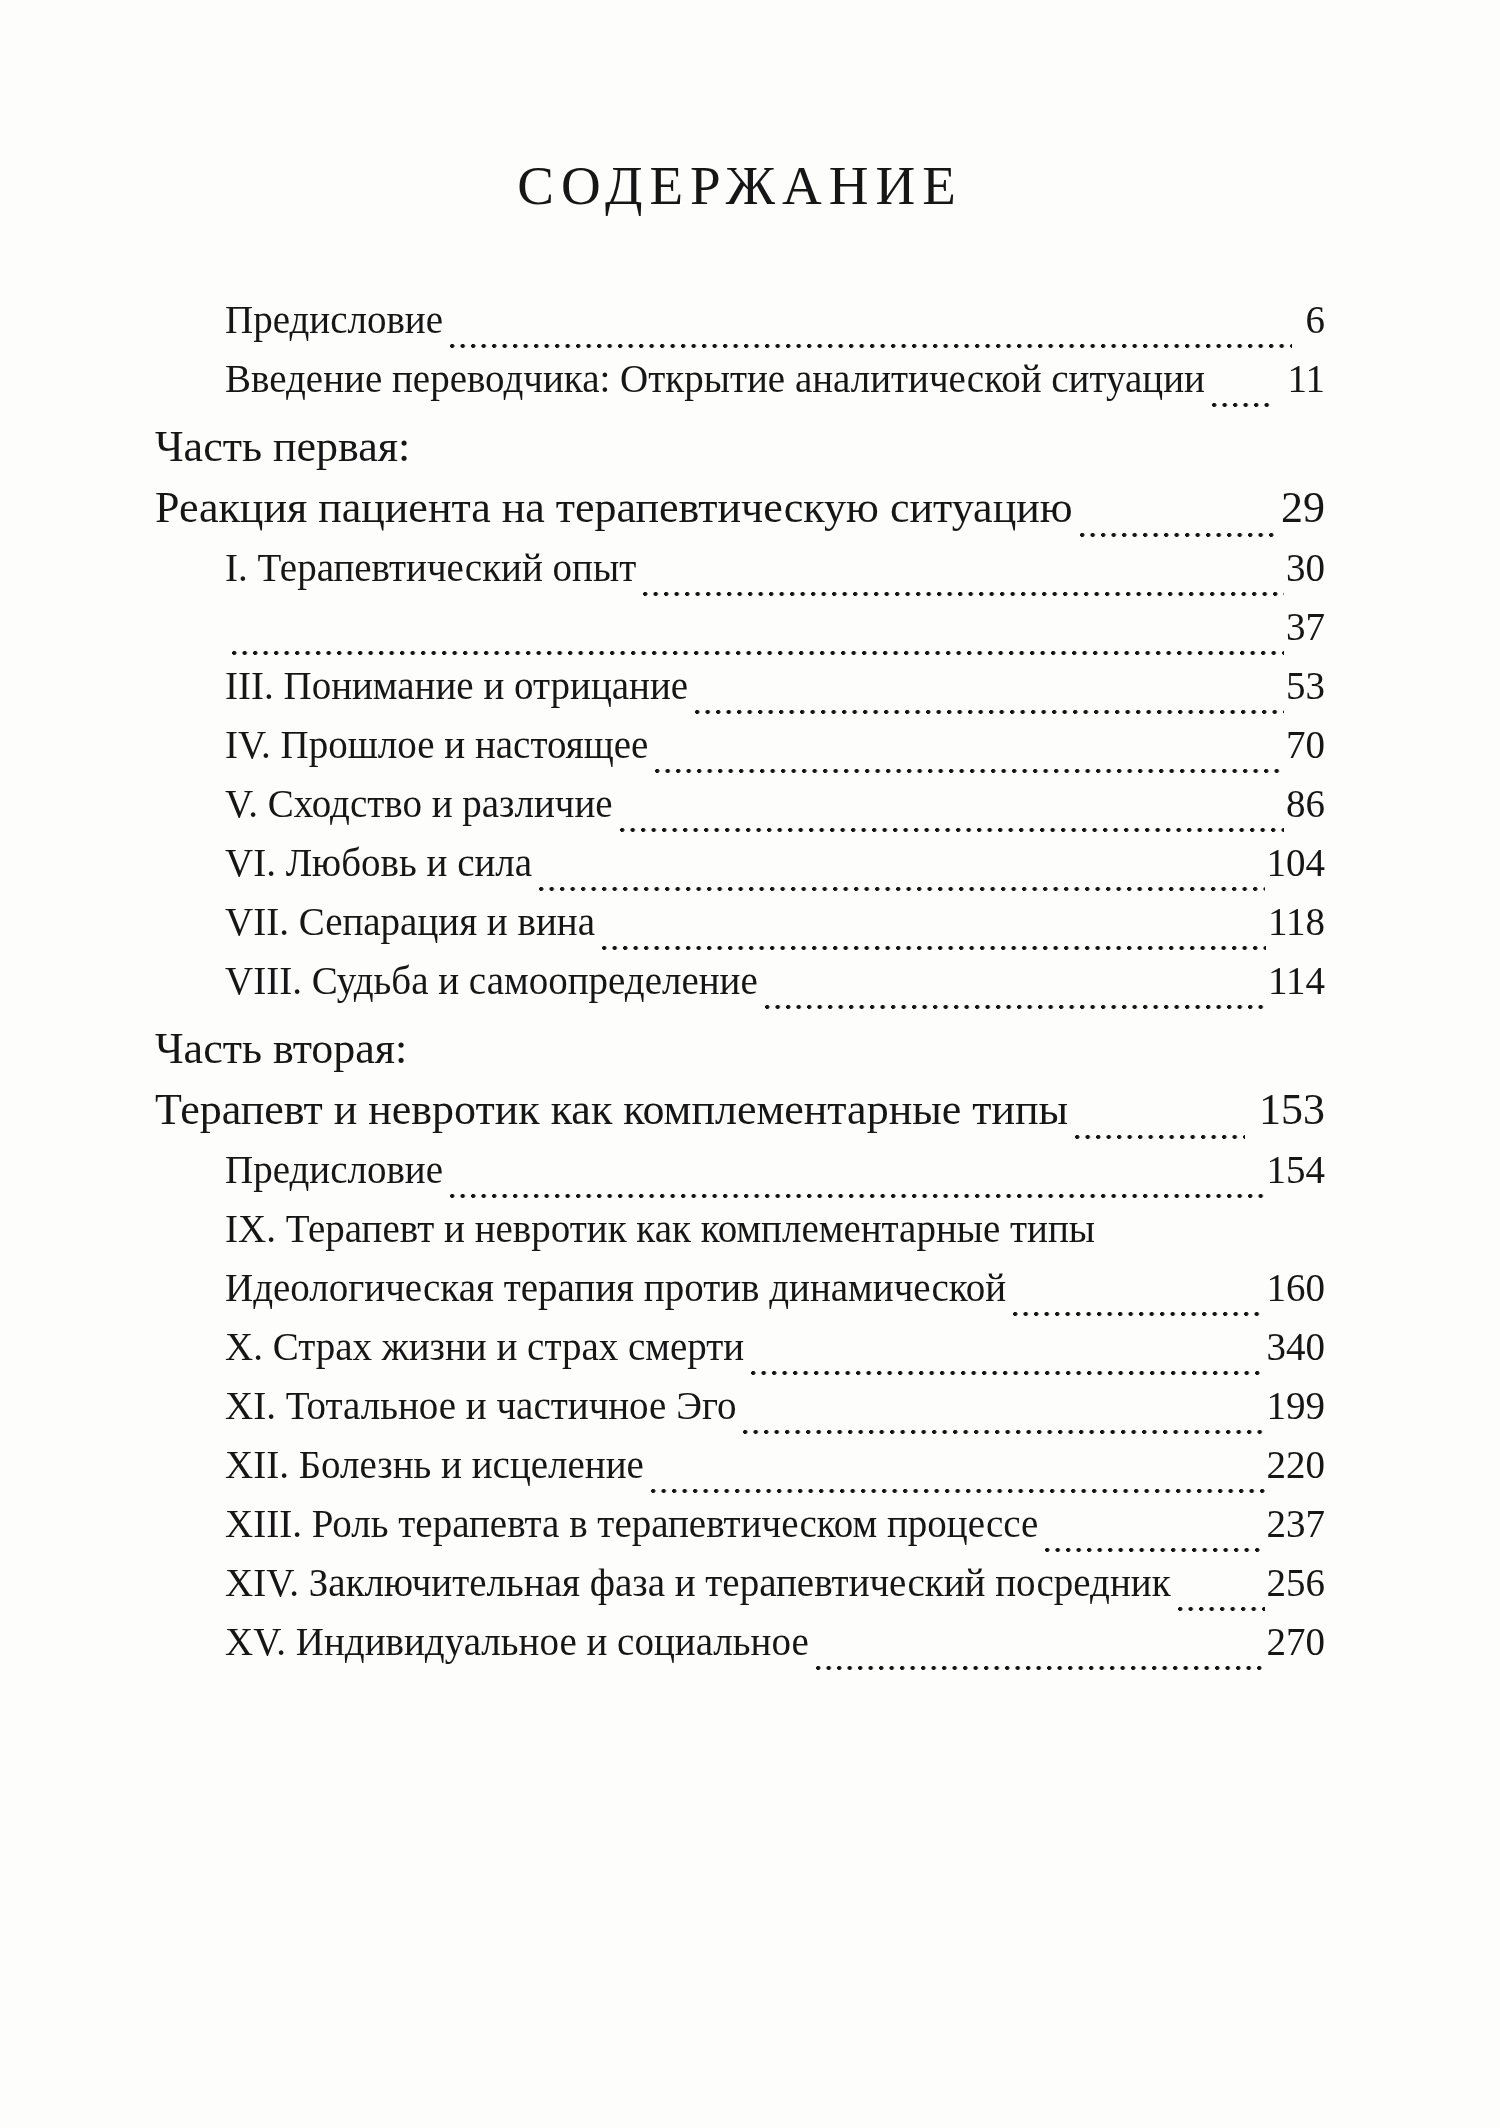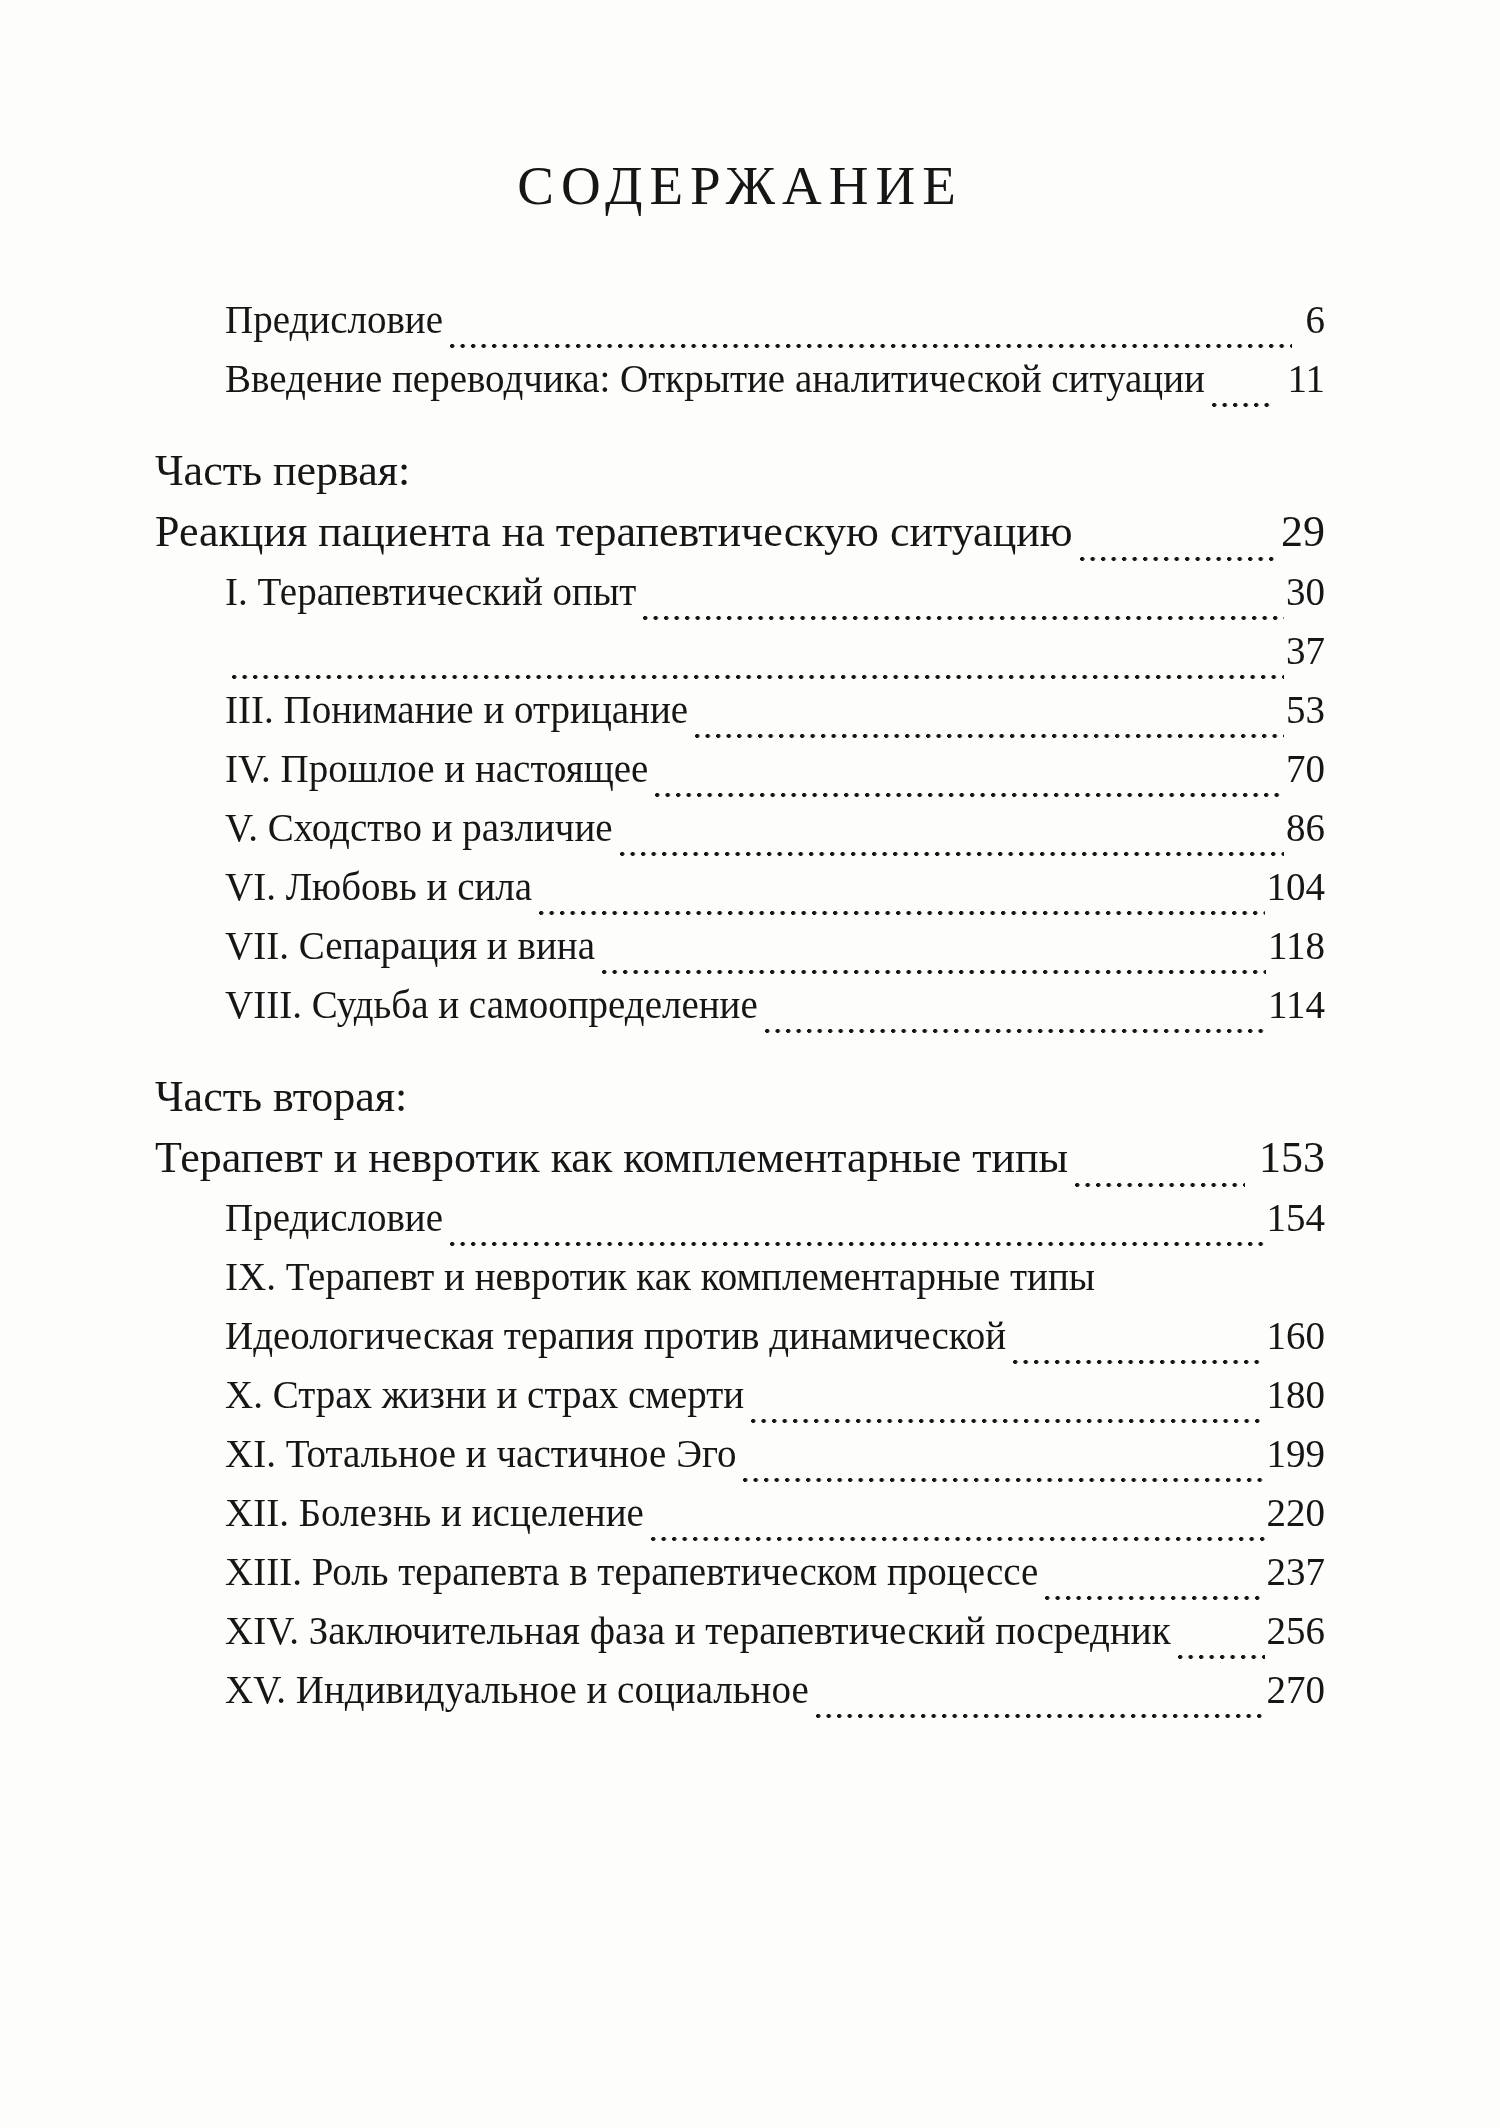--- a/index.html
+++ b/index.html
@@ -51,21 +51,21 @@
     background-image: radial-gradient(circle at 2.2px 2.2px, #141414 1.9px, rgba(0,0,0,0) 2.5px);
     background-size: 10.5px 4.5px;
     background-repeat: repeat-x;
     background-position: left bottom;
     min-width: 20px;
   }
   .t-item { padding-left: 70px; }
   .t-part-head {
     font-size: 44px;
     line-height: 61px;
-    margin-top: 32px;
+    margin-top: 8px;
   }
   .t-part-title {
     font-size: 44px;
     line-height: 61px;
   }
 </style>
 </head>
 <body>
 
 <div class="page">
@@ -165,21 +165,21 @@
 
   <div class="entry t-item">
     <span class="label">Идеологическая терапия против динамической</span>
     <span class="dots"></span>
     <span class="page-num">160</span>
   </div>
 
   <div class="entry t-item">
     <span class="label">X. Страх жизни и страх смерти</span>
     <span class="dots"></span>
-    <span class="page-num">180</span>
+    <span class="page-num">340</span>
   </div>
 
   <div class="entry t-item">
     <span class="label">XI. Тотальное и частичное Эго</span>
     <span class="dots"></span>
     <span class="page-num">199</span>
   </div>
 
   <div class="entry t-item">
     <span class="label">XII. Болезнь и исцеление</span>

